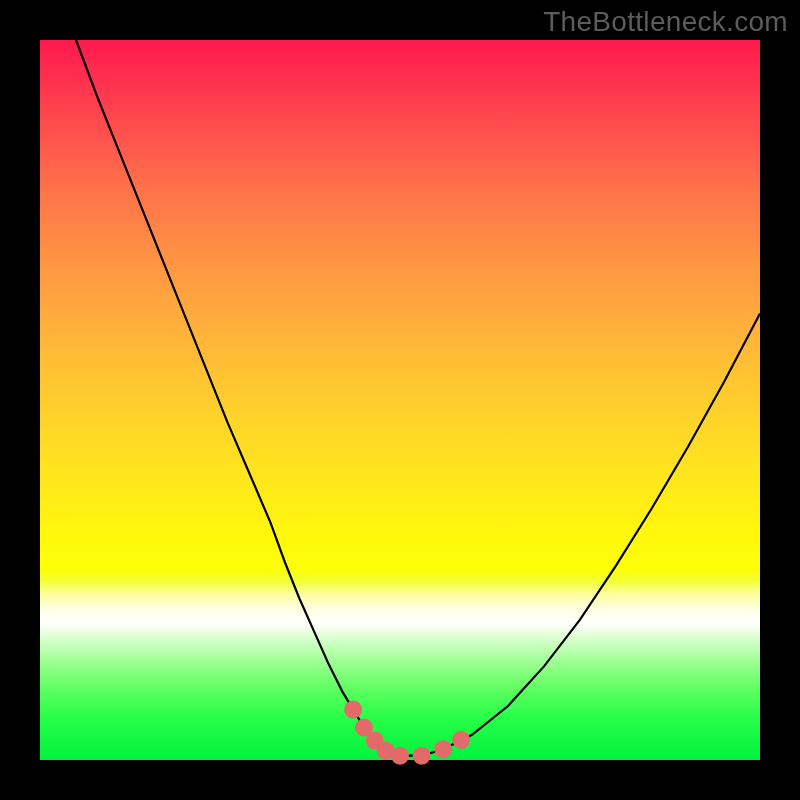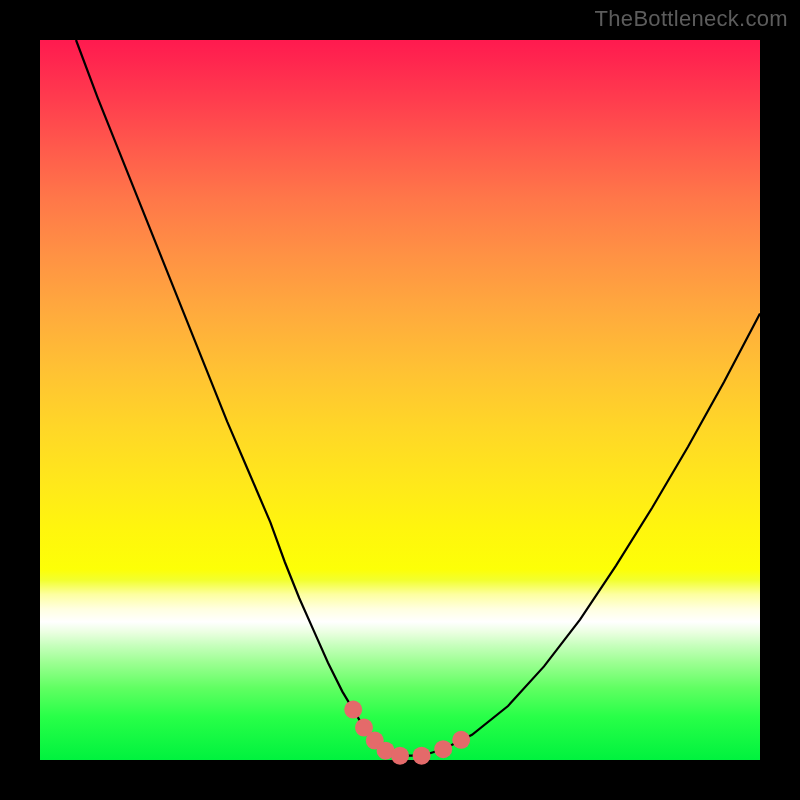--- a/index.html
+++ b/index.html
@@ -48,21 +48,21 @@
       #60ff62 90%,
       #28ff48 94%,
       #00f23e 100%
     );
   }
   .watermark {
     position: absolute;
     top: 6px;
     right: 12px;
     color: #5c5c5c;
-    font-size: 22px;
+    font-size: 28px;
     font-weight: 500;
     letter-spacing: 0.3px;
     user-select: none;
   }
   svg.curve {
     position: absolute;
     left: 0;
     top: 0;
     width: 720px;
     height: 720px;

